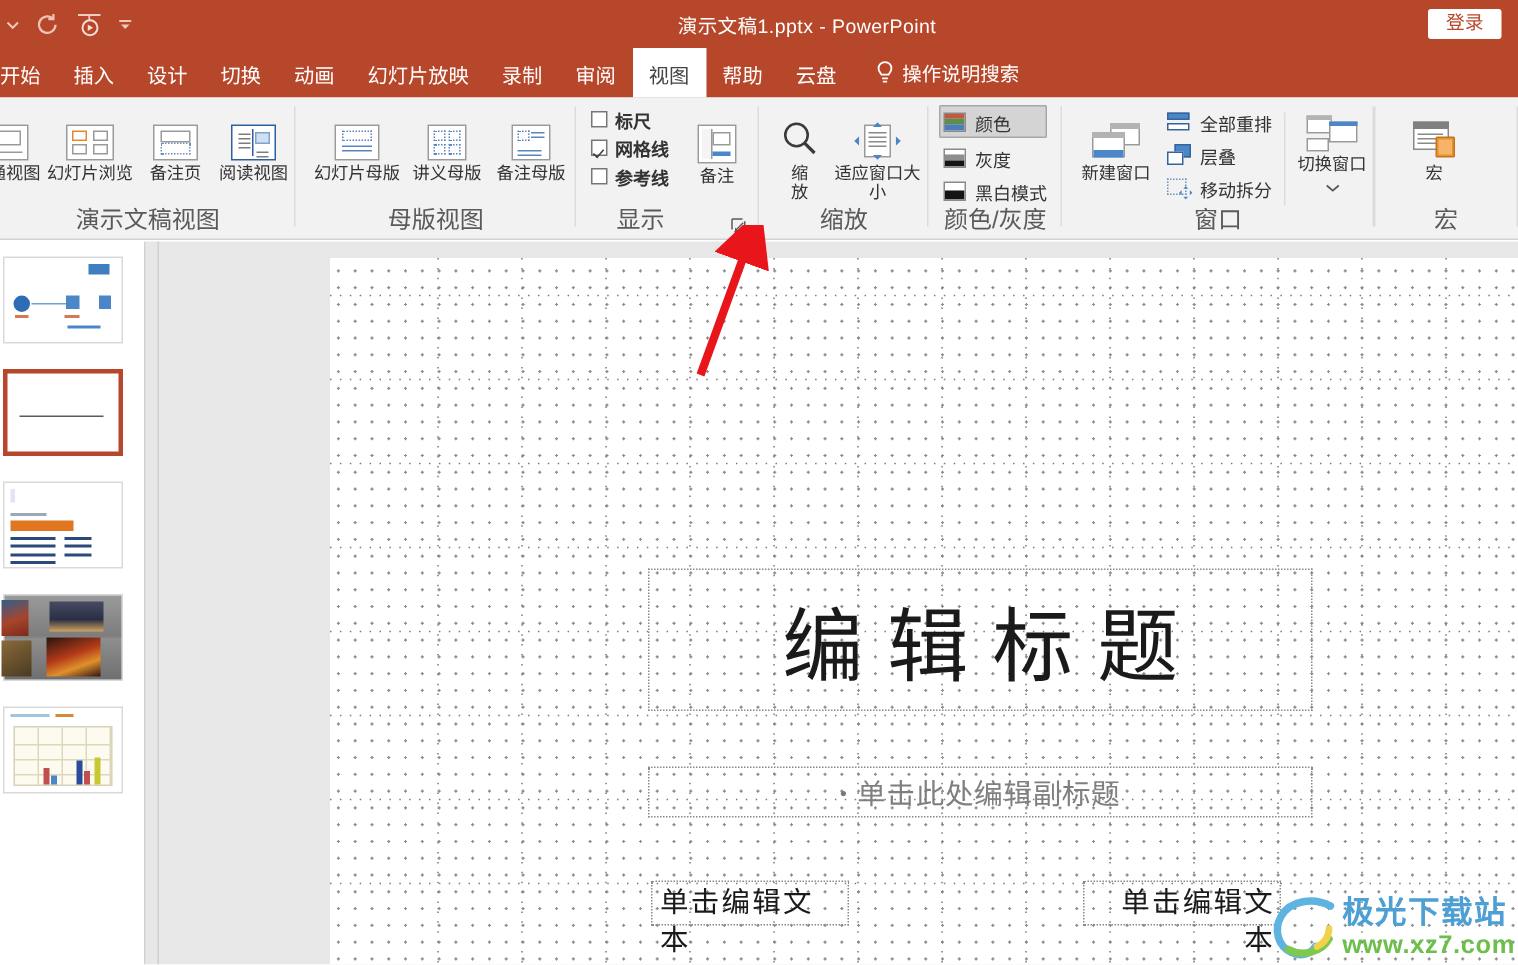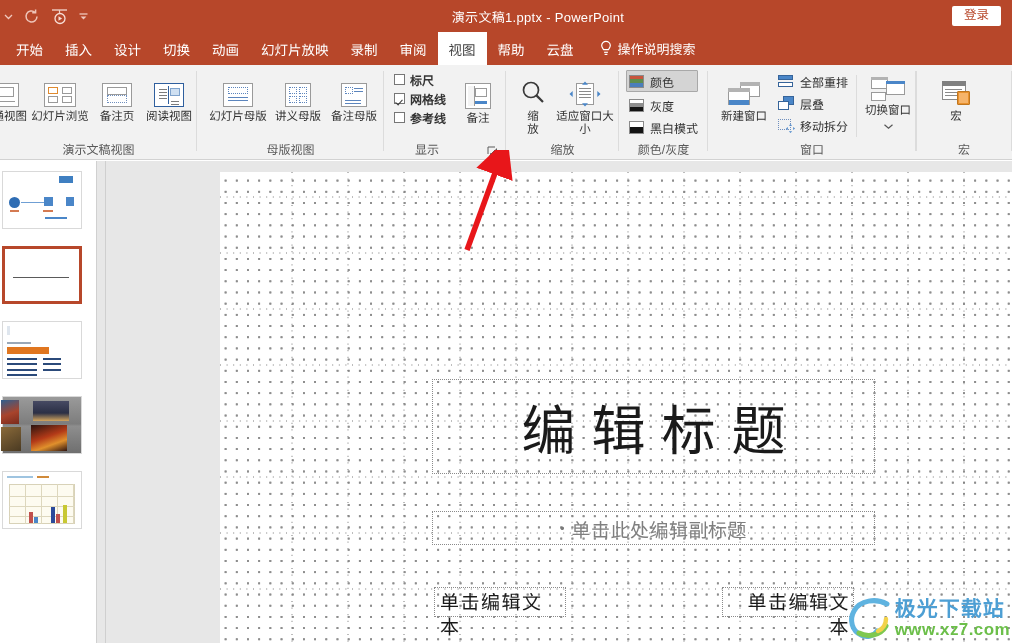--- a/index.html
+++ b/index.html
@@ -37,40 +37,40 @@
 
   
   .tabstrip {
     position: absolute; left: 0; top: 32px; width: 1012px; height: 33px;
     background: #b7472a; display: flex; align-items: stretch;
   }
   .tab {
     display: flex; align-items: center; justify-content: center;
     padding: 0 11px; color: #ffffff; font-size: 13.5px; white-space: nowrap;
   }
-  .tab.clipped { padding-left: 16px; }
+  .tab.clipped { padding-left: 0; }
   .tab.active { background: #ffffff; color: #444444; }
   .tell-me {
     display: flex; align-items: center; gap: 5px;
     padding: 0 10px 0 14px; color: #ffffff; font-size: 13px; white-space: nowrap;
   }
   .bulb { width: 14px; height: 17px; position: relative; display: inline-block; }
 
   
   .ribbon {
     position: absolute; left: 0; top: 65px; width: 1012px; height: 95px;
     background: #f2f2f2; border-bottom: 1px solid #d2d2d2;
   }
   .grp { position: absolute; top: 0; height: 95px; }
   .grp-sep {
     position: absolute; top: 6px; width: 1px; height: 80px; background: #dcdcdc;
   }
   .grp-label {
     position: absolute; bottom: 3px; width: 100%; text-align: center;
-    font-size: 12px; color: #5a5a5a; white-space: nowrap;
+    font-size: 16px; color: #5a5a5a; white-space: nowrap;
   }
 
   
   .bigbtn {
     position: absolute; top: 2px;
     display: flex; flex-direction: column; align-items: center;
     width: 56px;
   }
   .bigbtn .ic { height: 40px; display: flex; align-items: flex-end; justify-content: center; }
   .bigbtn .lb {

